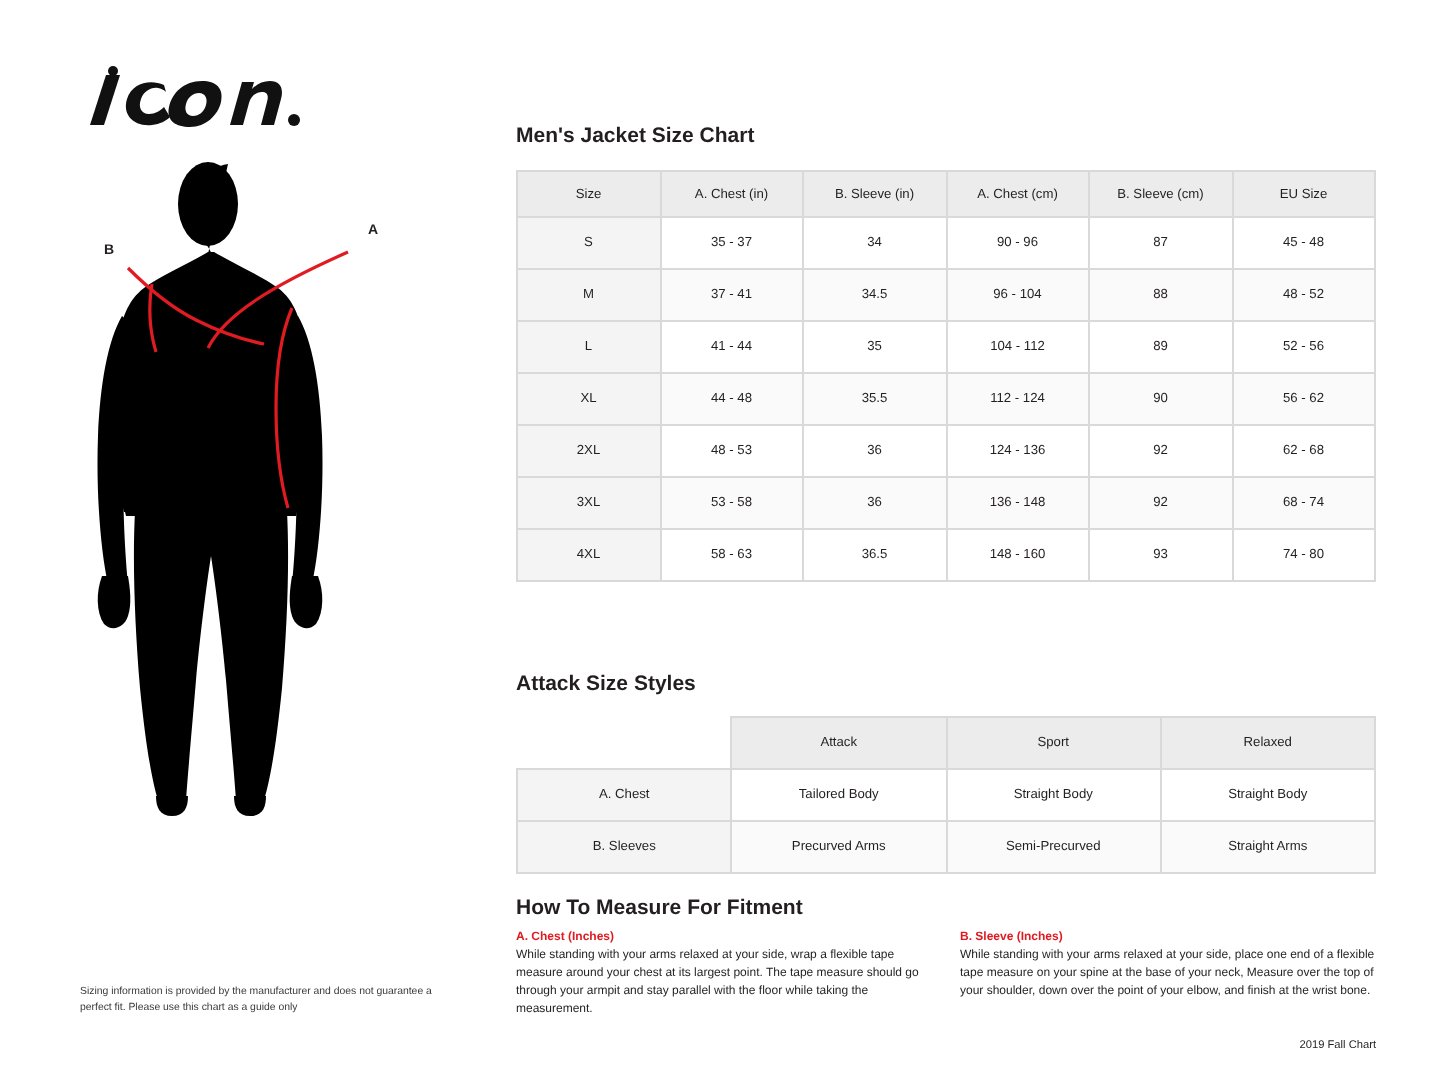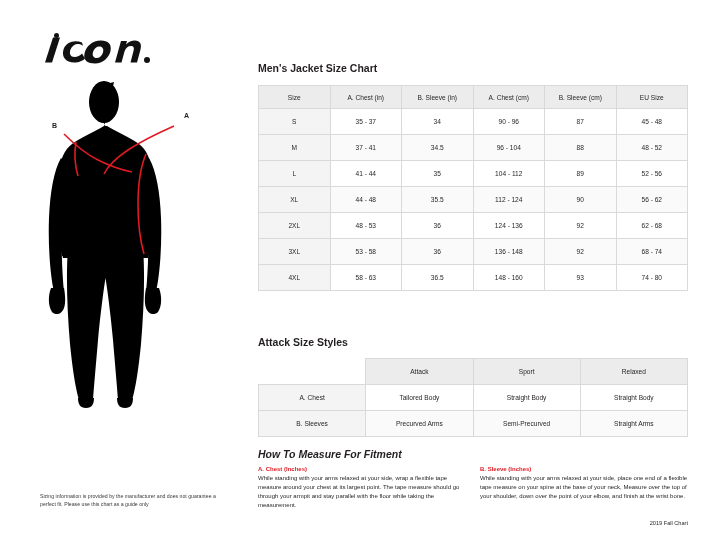--- a/index.html
+++ b/index.html
@@ -72,21 +72,20 @@
   }
   #styles-title {
     position: absolute;
     top: 336px;
     left: 0;
   }
   #measure-title {
     position: absolute;
     top: 448px;
     left: 0;
-    font-style: italic;
   }
 
   table {
     border-collapse: collapse;
     width: 430px;
     table-layout: fixed;
   }
   .size-table {
     position: absolute;
     top: 85px;

